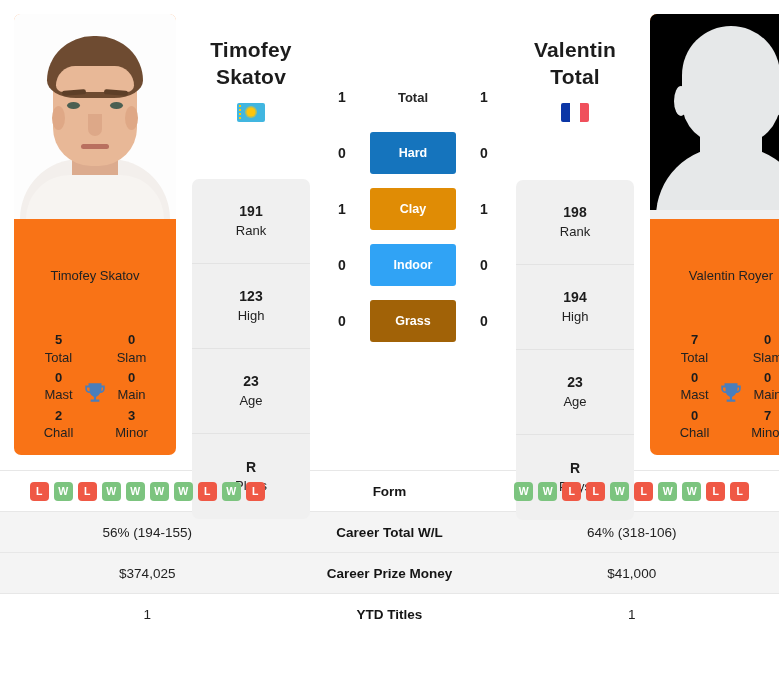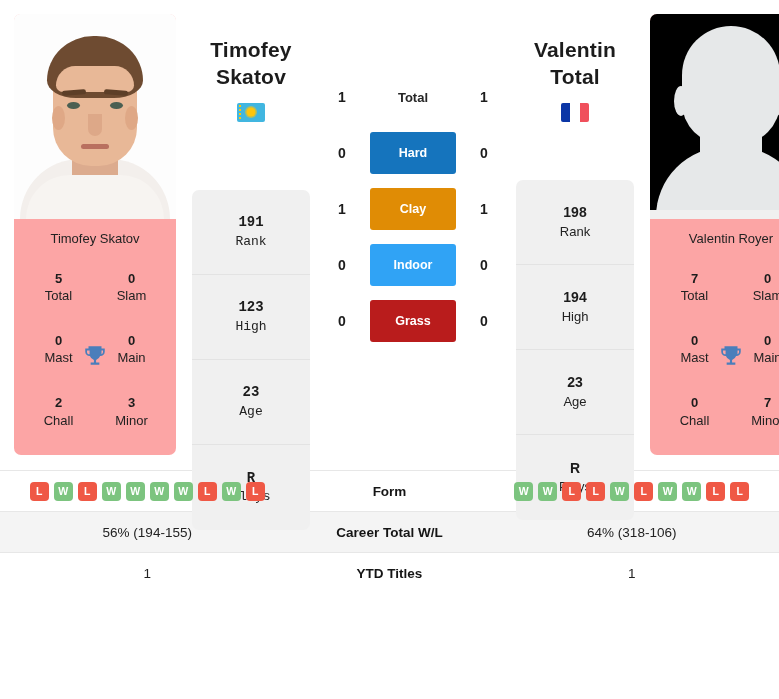--- a/index.html
+++ b/index.html
@@ -20,26 +20,27 @@
     align-items: flex-start;
     padding: 14px 14px 0 14px;
     height: 470px;
   }
 
   
   .player-col { width: 162px; flex: 0 0 162px; }
   .player-col.right { margin-left: 0; }
 
   .photo-card {
-    background: #fca5a5;
+    background: #f97316;
     border-radius: 7px;
     overflow: hidden;
     height: 441px;
     display: flex;
     flex-direction: column;
+    gap: 37px;
   }
   .photo-frame {
     height: 205px;
     width: 100%;
     position: relative;
     overflow: hidden;
     flex: 0 0 205px;
     background: #ffffff;
   }
   .photo-frame.dark { background: #000000; }
@@ -283,21 +284,21 @@
 
     <div style="display:flex;flex-direction:column;">
       <div class="name-block">
         <div class="pname">Timofey</div>
         <div class="pname">Skatov</div>
         <span class="flag flag-kz">
           <span class="orn"></span>
             <span class="sun"></span>
         </span>
       </div>
-      <div class="rank-col" style="margin-top:36px;font-family:Liberation Mono, monospace;">
+      <div class="rank-col" style="margin-top:25px;">
         <div class="rank-card">
           <div class="rank-cell">
             <span class="v">191</span>
             <span class="k">Rank</span>
           </div>
           <div class="rank-cell">
             <span class="v">123</span>
             <span class="k">High</span>
           </div>
           <div class="rank-cell">
@@ -328,21 +329,21 @@
         <div class="surface-pill" style="background:#e08c05;text-align:center;">Clay</div>
         <div class="h2h-score">1</div>
       </div>
       <div class="h2h-row">
         <div class="h2h-score">0</div>
         <div class="surface-pill" style="background:#30a3f5;">Indoor</div>
         <div class="h2h-score">0</div>
       </div>
       <div class="h2h-row">
         <div class="h2h-score">0</div>
-        <div class="surface-pill" style="background:#b91c1c;">Grass</div>
+        <div class="surface-pill" style="background:#a16207;">Grass</div>
         <div class="h2h-score">0</div>
       </div>
     </div>
 
     <div style="display:flex;flex-direction:column;">
       <div class="name-block right">
         <div class="pname">Valentin</div>
         <div class="pname">Total</div>
         <span class="flag flag-fr">
           <i></i>
@@ -450,20 +451,25 @@
               <span class="badge L">L</span>
               <span class="badge L">L</span>
             </div>
         </td>
       </tr>
       <tr class="alt">
         <td>56% (194-155)</td>
         <td class="mid">Career Total W/L</td>
         <td>64% (318-106)</td>
       </tr>
+      <tr class="alt">
+        <td>$374,025</td>
+        <td class="mid">Career Prize Money</td>
+        <td>$41,000</td>
+      </tr>
       <tr>
         <td>1</td>
         <td class="mid">YTD Titles</td>
         <td>1</td>
       </tr>
     </tbody>
   </table>
 
 </div>
 

